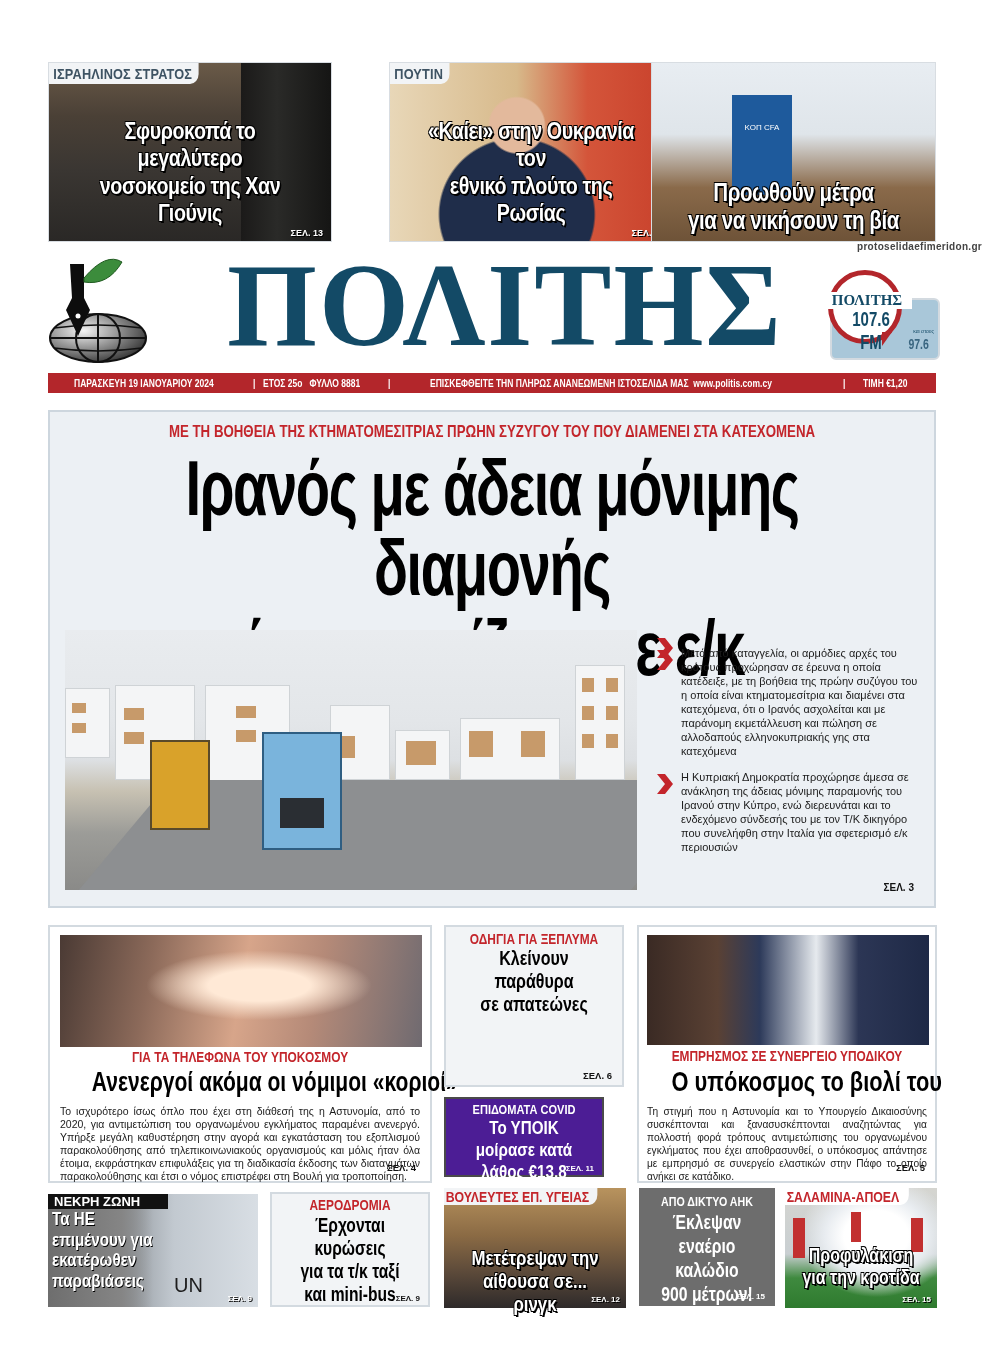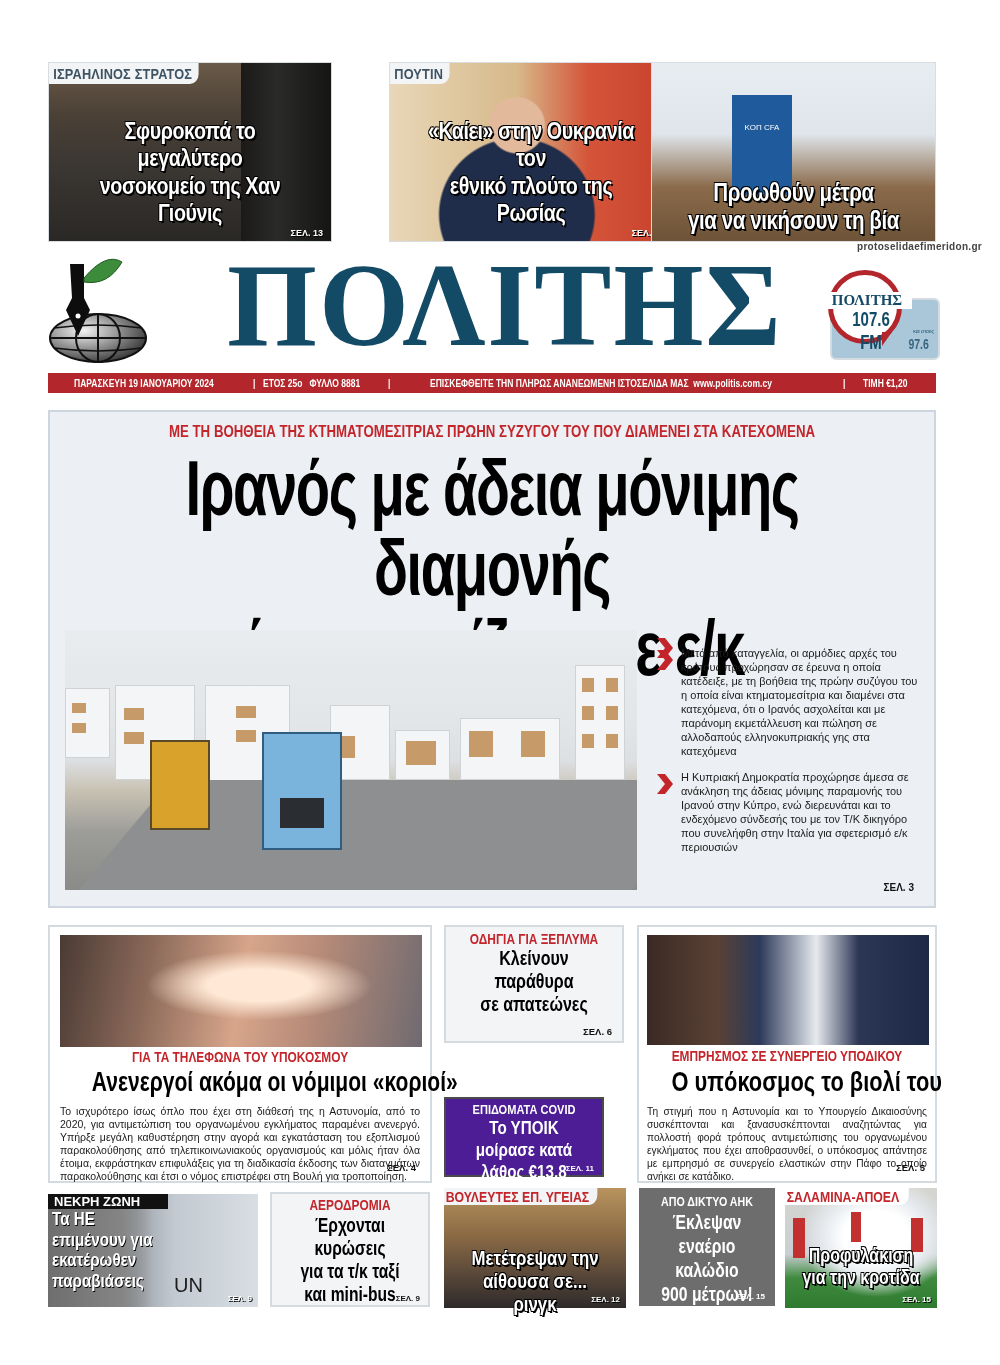--- a/index.html
+++ b/index.html
@@ -223,21 +223,21 @@
 <div class="box" style="left:48px;top:925px;width:384px;height:258px;">
   <div class="sub-photo ph-phone" style="left:10px;top:8px;width:362px;height:112px;"></div>
   <div class="kick-red" style="position:absolute;left:0;right:0;top:122px;font-size:14px;transform:scaleX(0.85);">ΓΙΑ ΤΑ ΤΗΛΕΦΩΝΑ ΤΟΥ ΥΠΟΚΟΣΜΟΥ</div>
   <div class="hl-black" style="position:absolute;left:0;right:0;top:140px;font-size:27px;transform:scaleX(0.78);white-space:nowrap;">Ανενεργοί ακόμα οι νόμιμοι «κοριοί»</div>
   <div class="body-txt" style="position:absolute;left:10px;right:10px;top:178px;">
     <span>Το ισχυρότερο ίσως όπλο που έχει στη διάθεσή της η Αστυνομία, από το 2020, για αντιμετώπιση του οργανωμένου εγκλήματος παραμένει ανενεργό. Υπήρξε μεγάλη καθυστέρηση στην αγορά και εγκατάσταση του εξοπλισμού παρακολούθησης από τηλεπικοινωνιακούς οργανισμούς και μόλις ήταν όλα έτοιμα, εκφράστηκαν επιφυλάξεις για τη διαδικασία έκδοσης των διαταγμάτων παρακολούθησης και έτσι ο νόμος επιστρέφει στη Βουλή για τροποποίηση.</span>
   </div>
   <div class="sel" style="position:absolute;right:14px;bottom:8px;">ΣΕΛ. 4</div>
 </div>
 
-<div class="box" style="left:444px;top:925px;width:180px;height:118px;background:#f2f4f6;">
+<div class="box" style="left:444px;top:925px;width:180px;height:162px;background:#f2f4f6;">
   <div class="kick-red" style="position:absolute;left:0;right:0;top:4px;font-size:14px;transform:scaleX(0.85);">ΟΔΗΓΙΑ ΓΙΑ ΞΕΠΛΥΜΑ</div>
   <div class="hl-black" style="position:absolute;left:0;right:0;top:20px;font-size:20px;line-height:23px;transform:scaleX(0.8);">
     <div>Κλείνουν παράθυρα</div>
     <div>σε απατεώνες</div>
   </div>
   <div class="sel" style="position:absolute;right:10px;bottom:4px;">ΣΕΛ. 6</div>
 </div>
 
 <div class="box" style="left:444px;top:1097px;width:160px;height:80px;background:#4c1d95;border-color:#4a4a4a;">
   <div style="position:absolute;left:0;right:0;top:3px;text-align:center;color:#fff;font-weight:bold;font-size:13px;transform:scaleX(0.85);">ΕΠΙΔΟΜΑΤΑ COVID</div>

